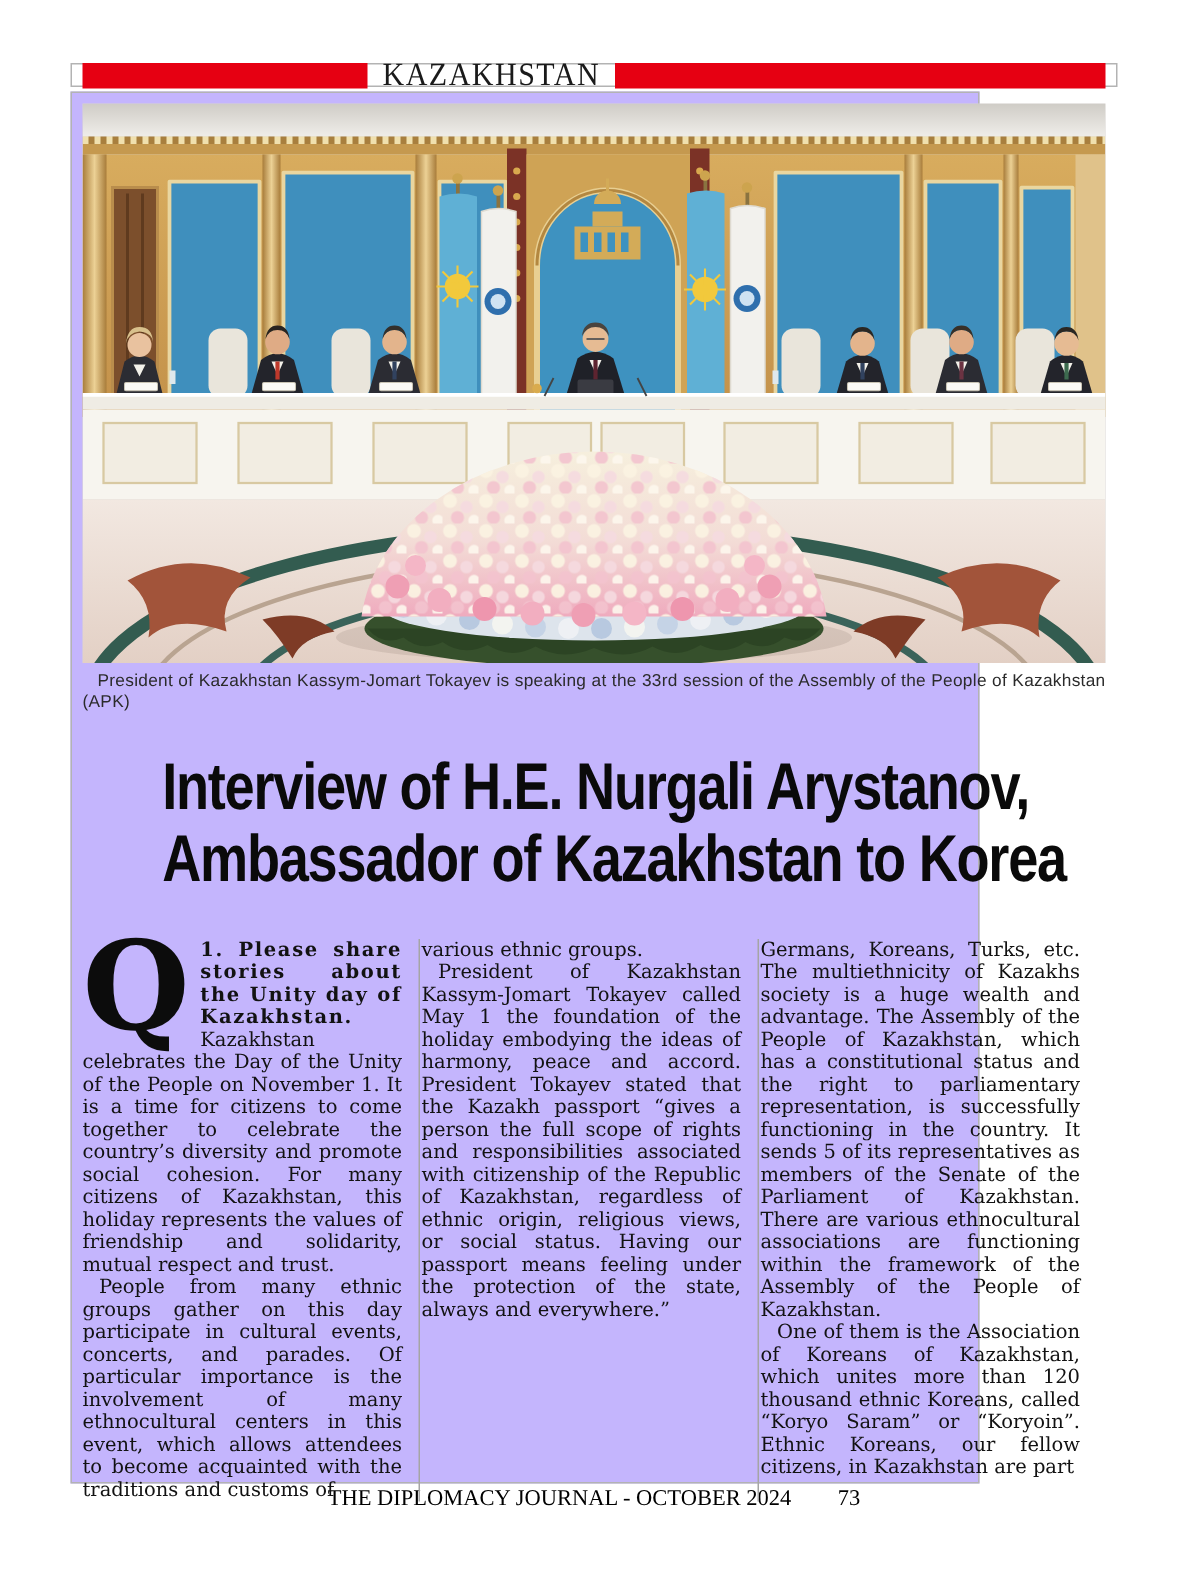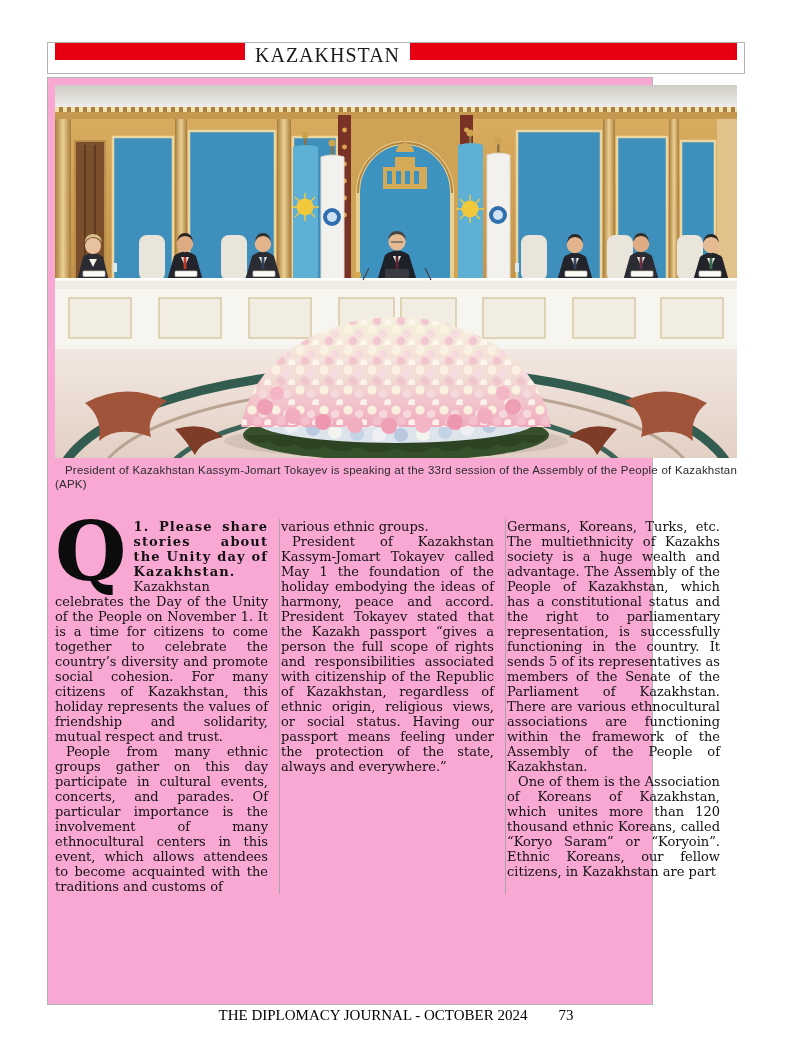--- a/index.html
+++ b/index.html
@@ -4,35 +4,35 @@
 <style>
   html,body{margin:0;padding:0;}
   body{
     width:792px;height:1058px;background:#ffffff;position:relative;
     font-family:"DejaVu Serif", serif;color:#151515;overflow:hidden;
   }
   .page{position:absolute;left:47px;top:42px;width:698px;}
 
   
   .header-box{
-    box-sizing:border-box;width:698px;height:32px;border:1px solid #b3b3b3;
-    display:flex;align-items:flex-start;padding:0 7px;background:#fff;
+    box-sizing:border-box;width:698px;height:16px;border:1px solid #b3b3b3;
+    display:flex;align-items:center;padding:0 7px;background:#fff;
   }
   .red-bar{height:17px;background:#e60012;}
   .red-bar.left{width:190px;flex:0 0 auto;}
   .red-bar.right{flex:1 1 auto;}
   .section-title{
     font-family:"Liberation Serif", serif;font-size:20px;letter-spacing:1px;
     color:#1a1a1a;white-space:nowrap;padding:0 10px;transform:scaleY(1.08);
   }
 
   
   .main-box{
     box-sizing:border-box;width:606px;height:928px;border:1px solid #b3b3b3;
-    margin-top:3px;padding:7px 7px 0 7px;background:#f9a8d4;position:relative;
+    margin-top:3px;padding:7px 7px 0 7px;background:#c4b5fd;position:relative;
   }
 
   .photo-wrap{width:682px;height:373px;overflow:hidden;background:#d8d4cf;}
   .photo-wrap svg{display:block;}
 
   .caption{
     width:682px;margin-top:6px;
     font-family:"Liberation Sans", sans-serif;font-size:11.5px;line-height:13.5px;
     color:#2b2b2b;text-align:justify;text-indent:10px;letter-spacing:0.2px;
   }
@@ -361,20 +361,24 @@
             <circle cx="458" cy="322" r="8" fill="#ef9fb4"></circle>
               <circle cx="222" cy="308" r="7" fill="#f4b6c6"></circle>
             <circle cx="448" cy="308" r="7" fill="#f4b6c6"></circle>
           </g>
         </g>
       </svg>
     </div>
 
     <div class="caption">President of Kazakhstan Kassym-Jomart Tokayev is speaking at the 33rd session of the Assembly of the People of Kazakhstan (APK)</div>
 
+    <h1 class="headline">
+      <span class="hl-line">Interview of H.E. Nurgali Arystanov,</span>
+      <span class="hl-line">Ambassador of Kazakhstan to Korea</span>
+    </h1>
 
     <div class="columns">
       <div class="col">
         <p class="question">
           <span class="dropcap">Q</span><span>1. Please share stories about the Unity day of Kazakhstan.</span>
         </p>
         <p>Kazakhstan celebrates the Day of the Unity of the People on November 1. It is a time for citizens to come together to celebrate the country’s diversity and promote social cohesion. For many citizens of Kazakhstan, this holiday represents the values of friendship and solidarity, mutual respect and trust.</p>
         <p class="indent">People from many ethnic groups gather on this day participate in cultural events, concerts, and parades. Of particular importance is the involvement of many ethnocultural centers in this event, which allows attendees to become acquainted with the traditions and customs of</p>
       </div>
       <div class="col">

